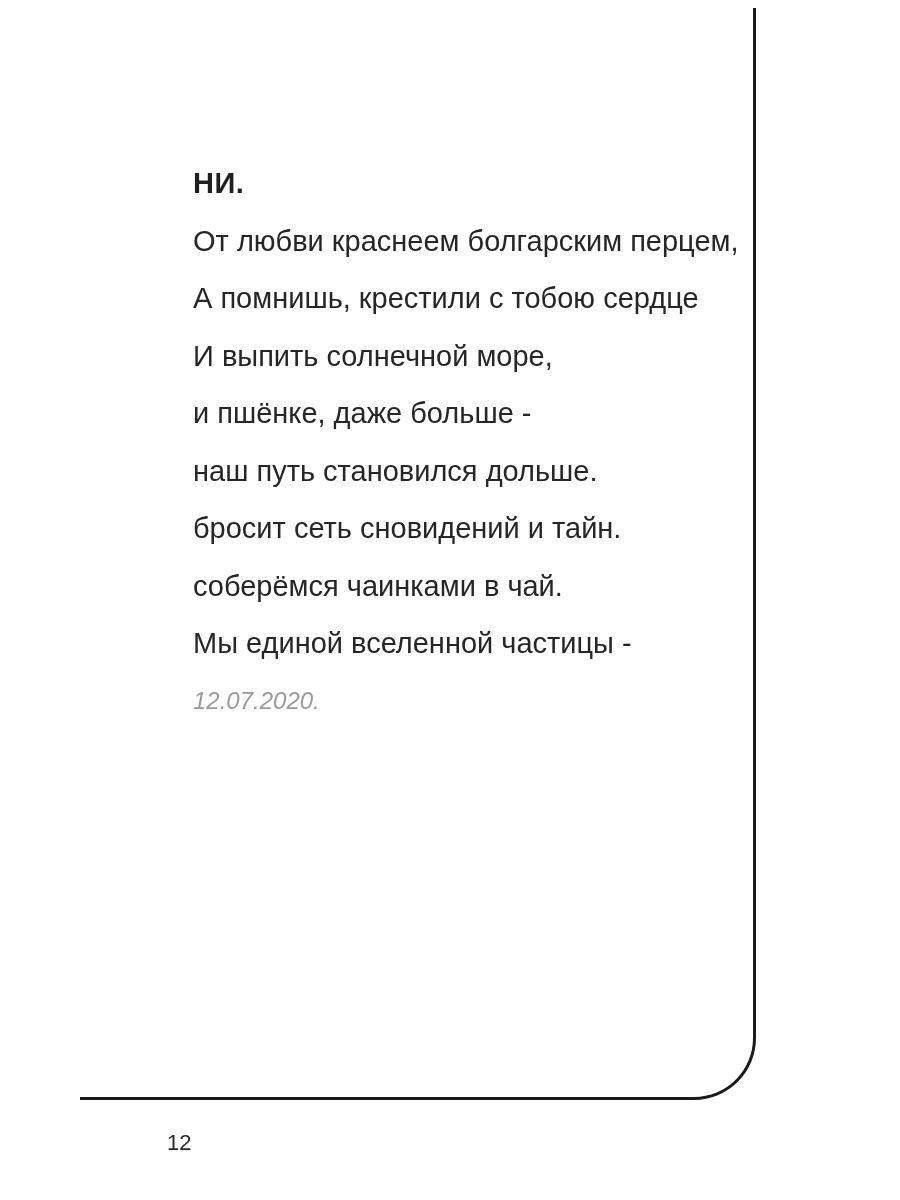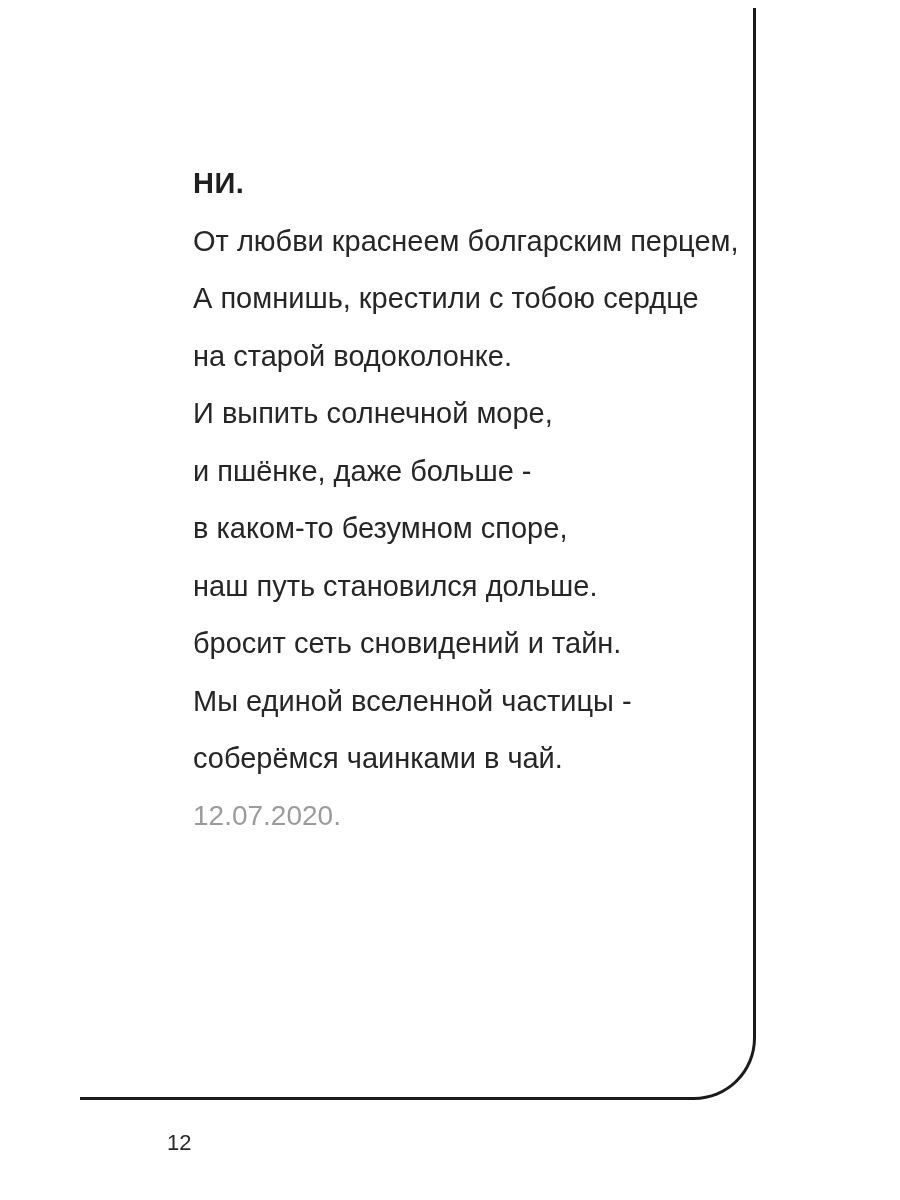--- a/index.html
+++ b/index.html
@@ -42,21 +42,22 @@
     font-size: 29px;
     font-weight: bold;
     color: #1f1f1f;
     letter-spacing: 0.5px;
   }
   .poem-line {
     font-size: 29px;
     color: #262626;
   }
   .poem-date {
-    font-size: 28px;
+    font-size: 24px;
+    font-style: italic;
     color: #9b9b9b;
   }
   .page-number {
     position: absolute;
     left: 147px;
     top: 1130px;
     font-size: 22px;
     color: #2a2a2a;
     margin-left: 20px;
   }
@@ -72,42 +73,36 @@
     <div class="slot">
       <span class="poem-title">НИ.</span>
     </div>
     <div class="slot">
       <span class="poem-line">От любви краснеем болгарским перцем,</span>
     </div>
     <div class="slot">
       <span class="poem-line">А помнишь, крестили с тобою сердце</span>
     </div>
     <div class="slot">
-      <span class="poem-line">на старой водоколонке.</span>
-    </div>
-    <div class="slot">
       <span class="poem-line">И выпить солнечной море,</span>
     </div>
     <div class="slot">
       <span class="poem-line">и пшёнке, даже больше -</span>
-    </div>
-    <div class="slot">
-      <span class="poem-line">в каком-то безумном споре,</span>
     </div>
     <div class="slot">
       <span class="poem-line">наш путь становился дольше.</span>
     </div>
     <div class="slot">
       <span class="poem-line">бросит сеть сновидений и тайн.</span>
     </div>
     <div class="slot">
-      <span class="poem-line">Мы единой вселенной частицы -</span>
+      <span class="poem-line">соберёмся чаинками в чай.</span>
     </div>
     <div class="slot">
-      <span class="poem-line">соберёмся чаинками в чай.</span>
+      <span class="poem-line">Мы единой вселенной частицы -</span>
     </div>
     <div class="slot">
       <span class="poem-date">12.07.2020.</span>
     </div>
   </div>
 
   <div class="page-number">12</div>
 
 </div>
 

